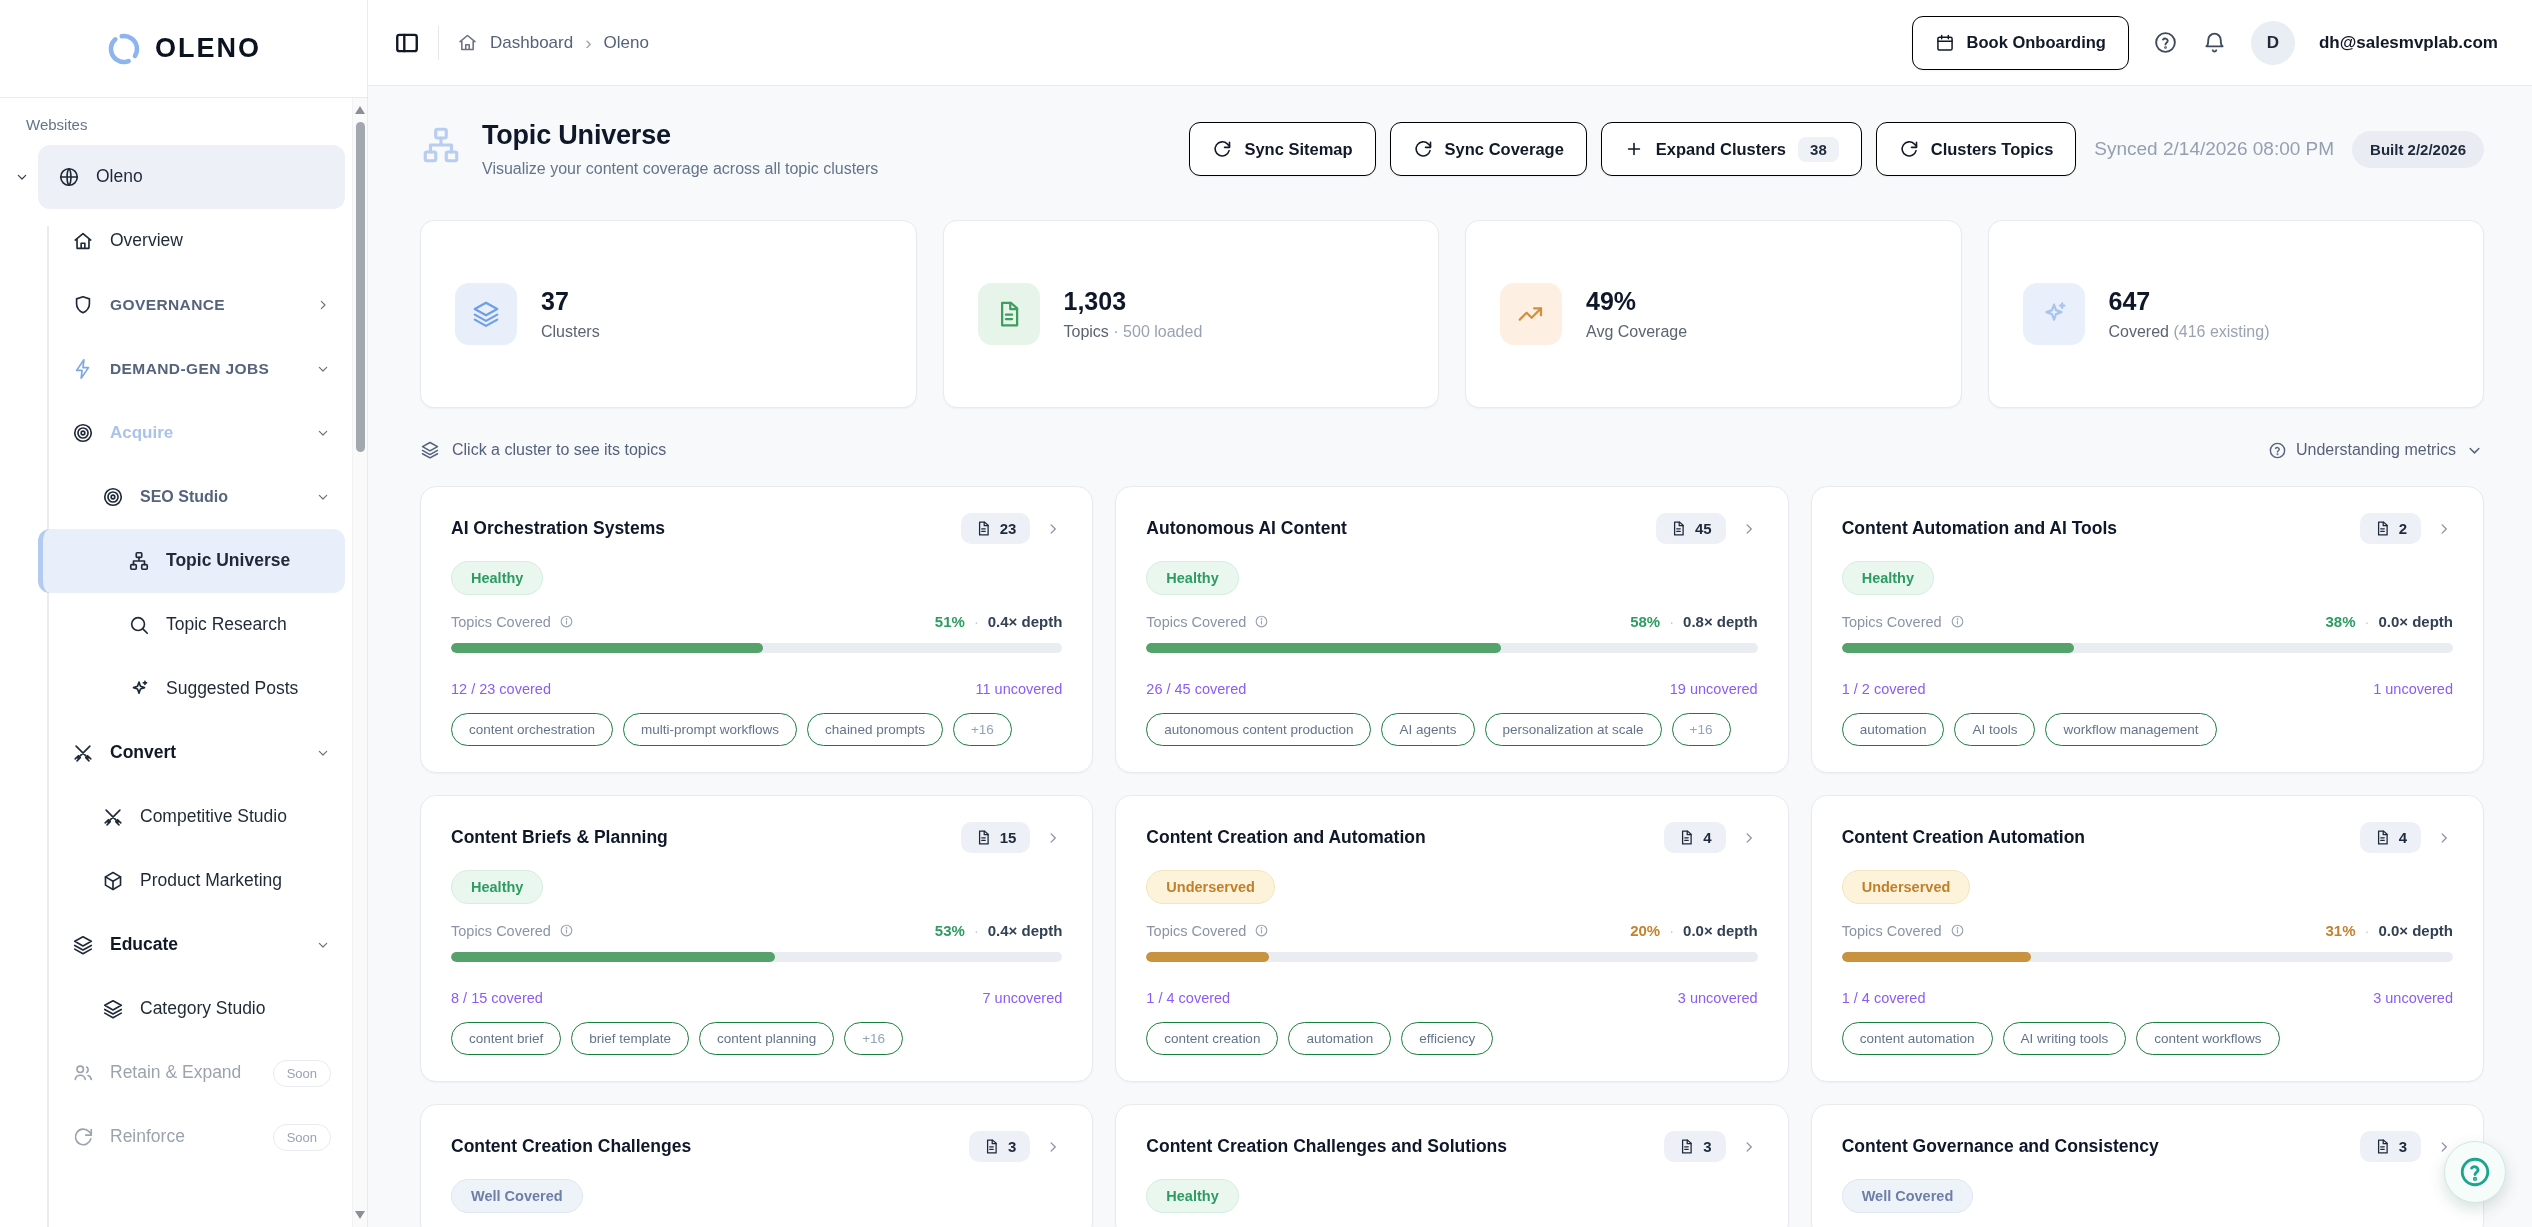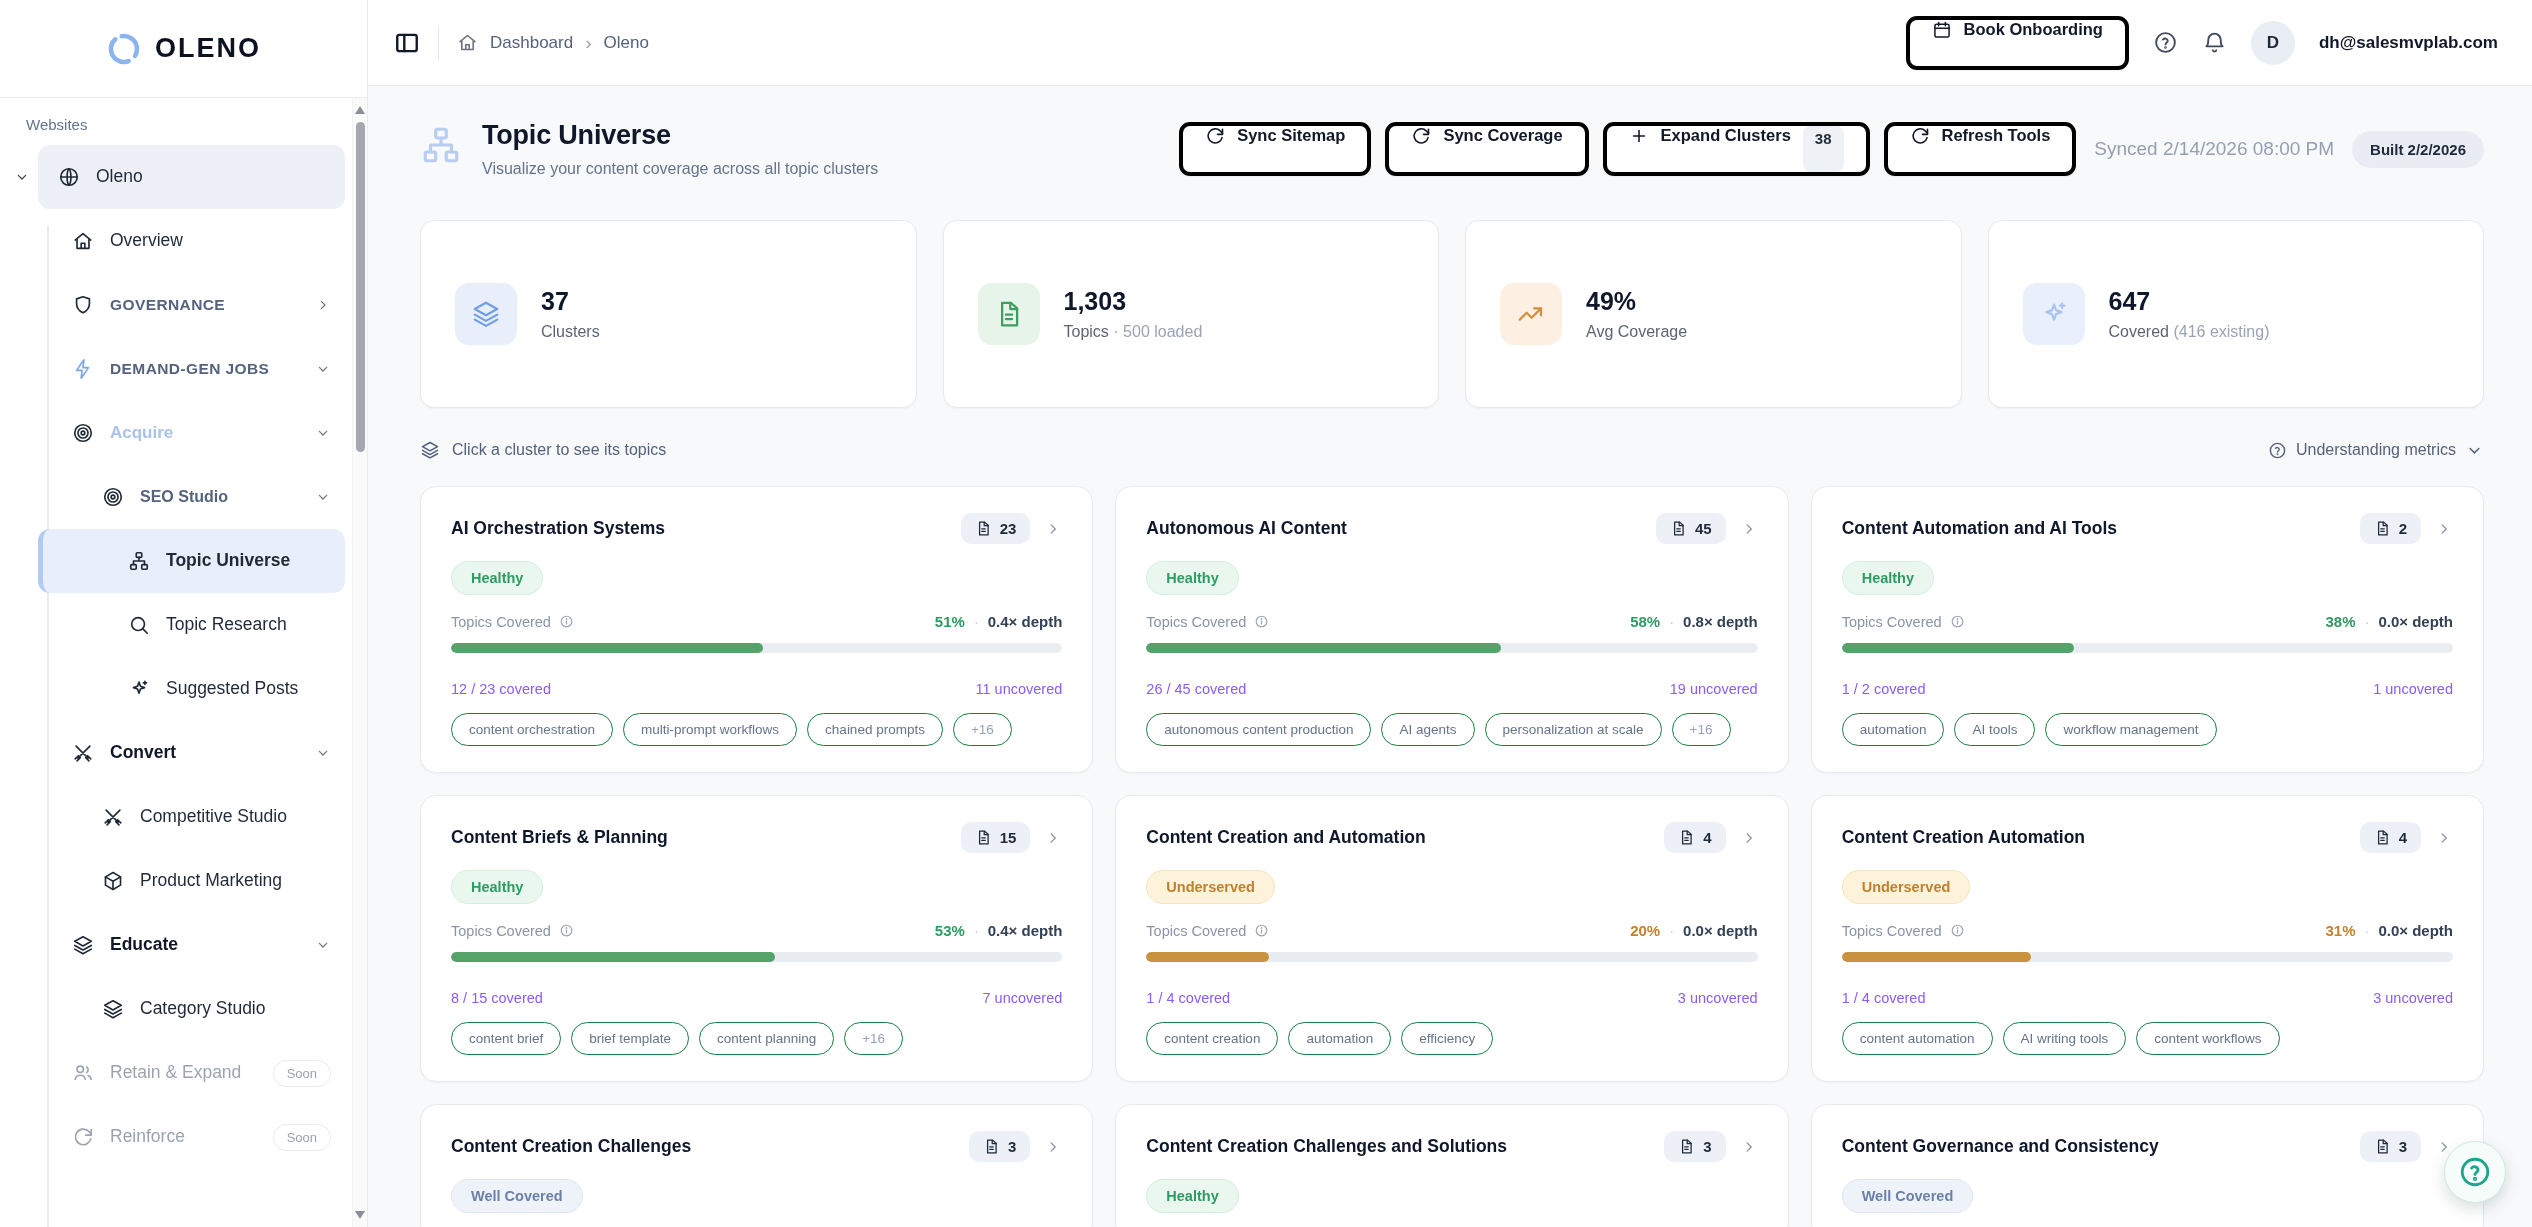--- a/index.html
+++ b/index.html
@@ -45,21 +45,21 @@
   .main { flex:1; display:flex; flex-direction:column; background:#f8f9fb; position:relative; }
   .topbar { height:86px; min-height:86px; background:#fff; border-bottom:1px solid #e8eaee; display:flex; align-items:center; padding:0 34px 0 26px; gap:18px; }
   .icon { display:inline-flex; }
   .icon svg { width:100%; height:100%; }
   .tb-panel { width:26px; height:26px; color:#111827; cursor:pointer; }
   .tb-divider { width:1px; height:34px; background:#e4e7ec; }
   .breadcrumb { display:flex; align-items:center; gap:12px; font-size:17px; color:#56627a; }
   .bc-home { width:21px; height:21px; color:#6b7280; }
   .bc-sep { color:#9aa4b2; font-size:19px; }
   .tb-right { margin-left:auto; display:flex; align-items:center; gap:24px; }
-  .btn { display:inline-flex; gap:12px; height:54px; padding:0 22px; background:#fff; border:4px solid #000000; border-radius:11px; font-family:inherit; font-size:16.5px; font-weight:600; color:#111827; cursor:pointer; box-shadow:0 1px 2px rgba(16,24,40,.05); white-space:nowrap; }
+  .btn { display:inline-flex; align-items:center; gap:12px; height:54px; padding:0 22px; background:#fff; border:1px solid #000000; border-radius:11px; font-family:inherit; font-size:16.5px; font-weight:600; color:#111827; cursor:pointer; box-shadow:0 1px 2px rgba(16,24,40,.05); white-space:nowrap; }
   .btn .icon { width:20px; height:20px; color:#111827; }
   .tb-ic { width:25px; height:25px; color:#3f4a5c; cursor:pointer; }
   .avatar { width:44px; height:44px; border-radius:50%; background:#e9edf4; display:inline-flex; align-items:center; justify-content:center; font-size:17px; font-weight:600; color:#1f2937; cursor:pointer; }
   .email { font-size:17px; font-weight:600; color:#111827; cursor:pointer; }
 
   
   .content { flex:1; padding:34px 48px 0 52px; overflow:hidden; }
   .page-head { display:flex; align-items:flex-start; gap:20px; }
   .head-icon { width:42px; height:42px; color:#b8cdf0; margin-top:4px; }
   .page-title { font-size:27px; font-weight:700; color:#0f172a; letter-spacing:-.2px; }
@@ -417,21 +417,21 @@
             <span>Expand Clusters</span>
             <span class="count-chip">38</span>
           </button>
           <button class="btn">
             <span class="icon">
               <svg viewBox="0 0 24 24" fill="none" stroke="currentColor" stroke-width="1.9" stroke-linecap="round" stroke-linejoin="round">
                   <path d="M21 4v6h-6"></path>
                   <path d="M20.5 14a8.5 8.5 0 1 1-2.2-8.1L21 8.5"></path>
                 </svg>
             </span>
-            <span>Refresh Tools</span>
+            <span>Clusters Topics</span>
           </button>
           <span class="synced">Synced 2/14/2026 08:00 PM</span>
           <span class="built">Built 2/2/2026</span>
         </div>
       </div>
 
       <div class="stats" id="stats">
           <div class="stat">
             <span class="stat-icon" style="background:#e8effb;color:#6f9ee8">
               <svg viewBox="0 0 24 24" fill="none" stroke="currentColor" stroke-width="1.8" stroke-linecap="round" stroke-linejoin="round">

